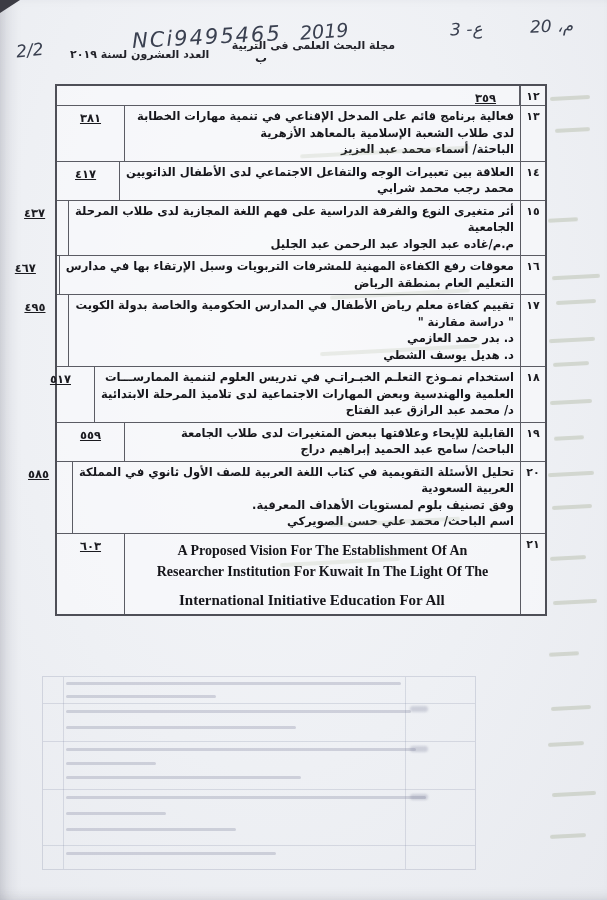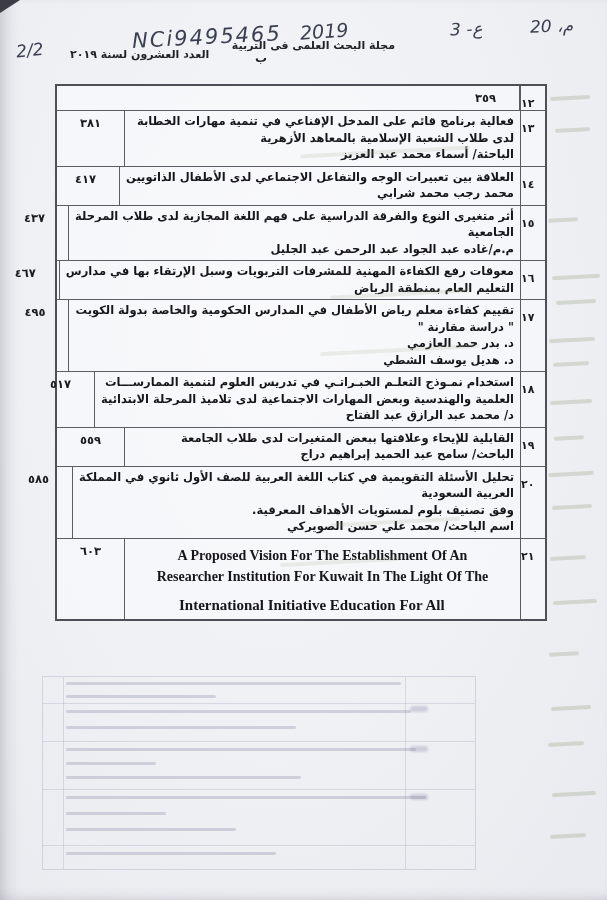--- a/index.html
+++ b/index.html
@@ -22,27 +22,27 @@
   
   .ph{position:absolute;font-weight:bold;font-size:11px;direction:rtl;white-space:nowrap;color:#23232a;}
   .ph-journal{right:212px;top:39px;}
   .ph-sep{right:340px;top:51px;font-size:12px;}
   .ph-issue{left:70px;top:48px;}
   
   .toc{position:absolute;left:55px;top:84px;width:488px;direction:rtl;
     border:2px solid #4e4f57;background:rgba(251,251,253,.55);}
   .row{display:flex;border-top:1px solid #5b5c64;}
   .row:first-child{border-top:none;}
-  .cell-no{width:24px;flex:0 0 24px;border-left:1px solid #5b5c64;text-align:left;
-    font-weight:bold;font-size:11px;padding-top:11px;color:#1b1b20;}
+  .cell-no{width:24px;flex:0 0 24px;border-left:1px solid #5b5c64;text-align:center;
+    font-weight:bold;font-size:11px;padding-top:4px;color:#1b1b20;}
   .cell-title{flex:1;padding:2px 6px 3px 6px;text-align:right;font-weight:bold;
     font-size:11.5px;line-height:16.5px;color:#16161b;}
   .tline{white-space:nowrap;overflow:hidden;}
   .cell-page{width:67px;flex:0 0 67px;border-right:1px solid #5b5c64;text-align:center;
-    font-weight:bold;font-size:11.5px;letter-spacing:1px;padding-top:5px;color:#1b1b20;}
+    font-weight:bold;font-size:11.5px;letter-spacing:1px;padding-top:5px;color:#1b1b20;text-decoration:underline;}
   .row.en .cell-title{direction:ltr;text-align:center;font-family:"Liberation Serif", serif;
     font-size:14px;line-height:21px;padding-top:6px;}
   .row.en .tline:last-child{text-align:left;padding-left:48px;font-size:15px;margin-top:8px;}
   
   .bleed-box{position:absolute;left:42px;top:676px;width:432px;height:192px;
     border:1px solid rgba(125,130,158,.25);filter:blur(.4px);}
   .bl-v{position:absolute;top:0;bottom:0;width:1px;background:rgba(125,130,158,.22);}
   .bl-h{position:absolute;left:0;right:0;height:1px;background:rgba(125,130,158,.22);}
   .squig{position:absolute;height:3px;border-radius:2px;background:rgba(128,134,160,.30);filter:blur(.6px);}
   .blob{position:absolute;height:6px;border-radius:3px;background:rgba(128,134,160,.30);filter:blur(.8px);}

